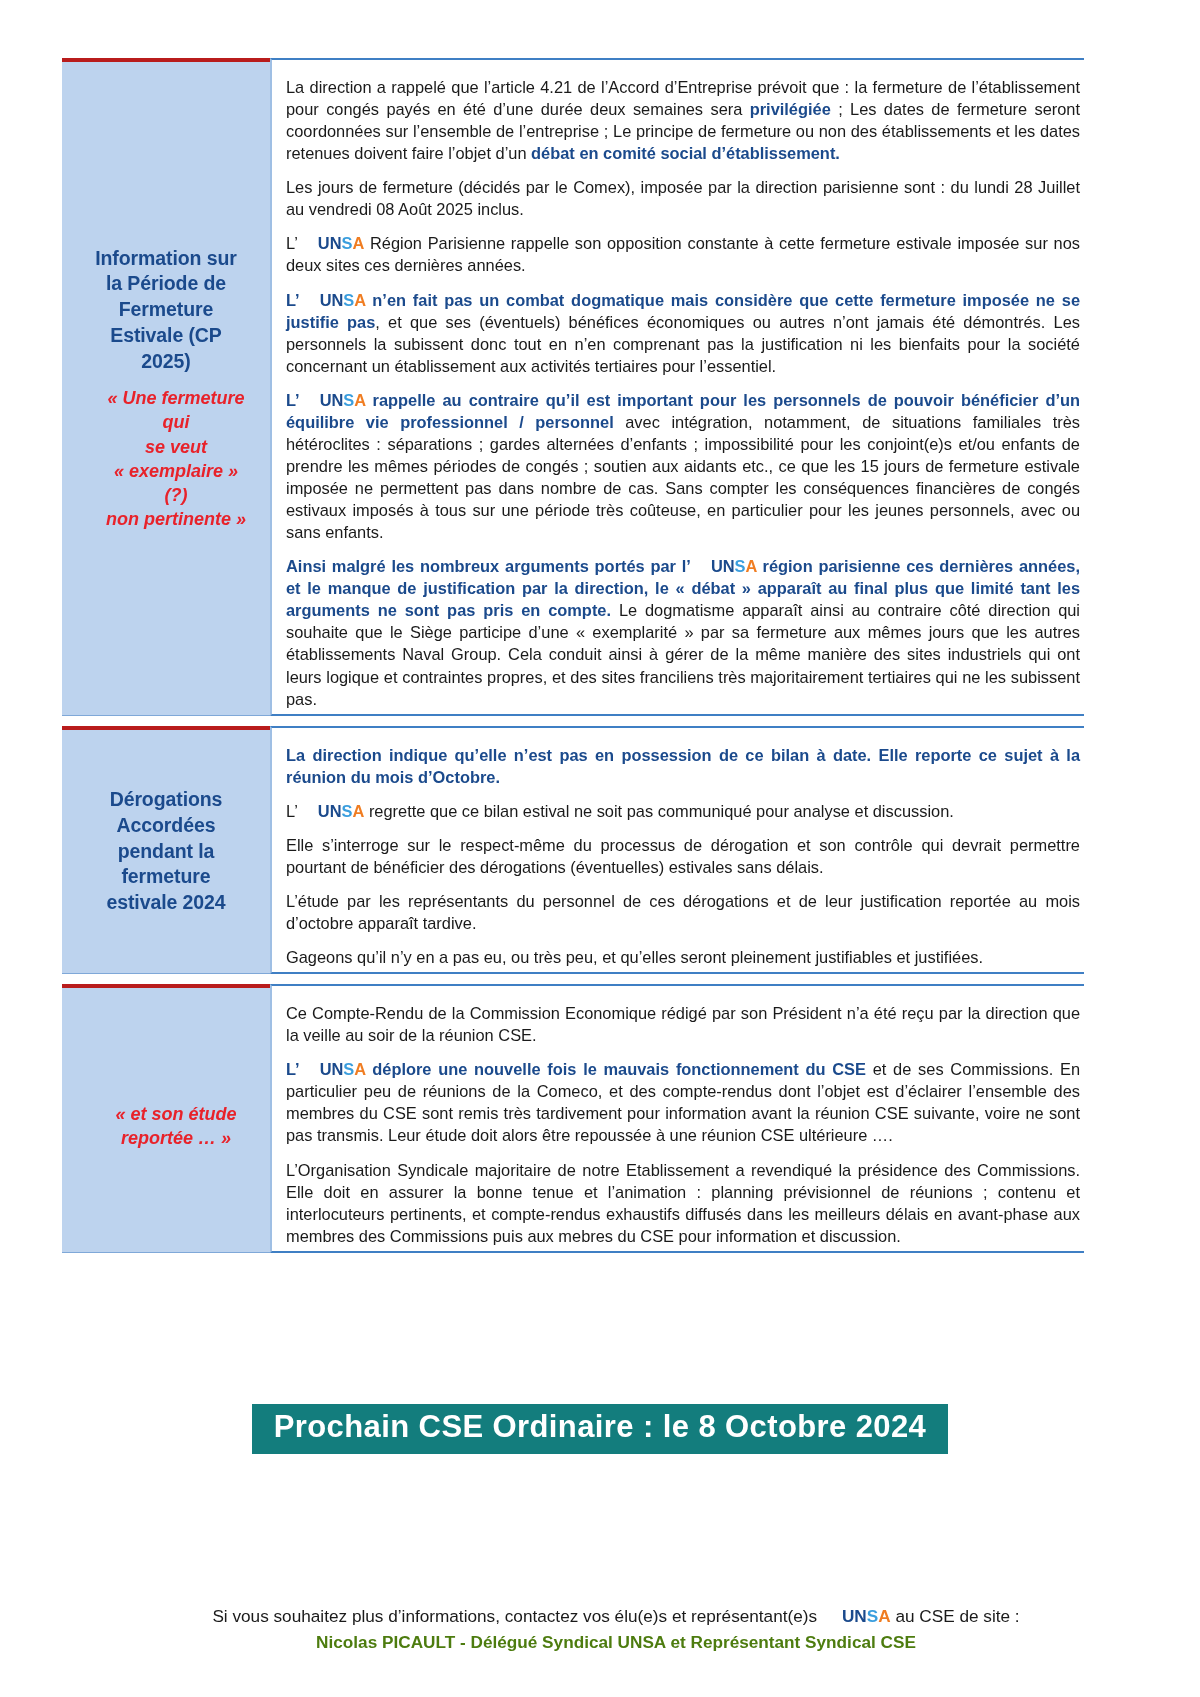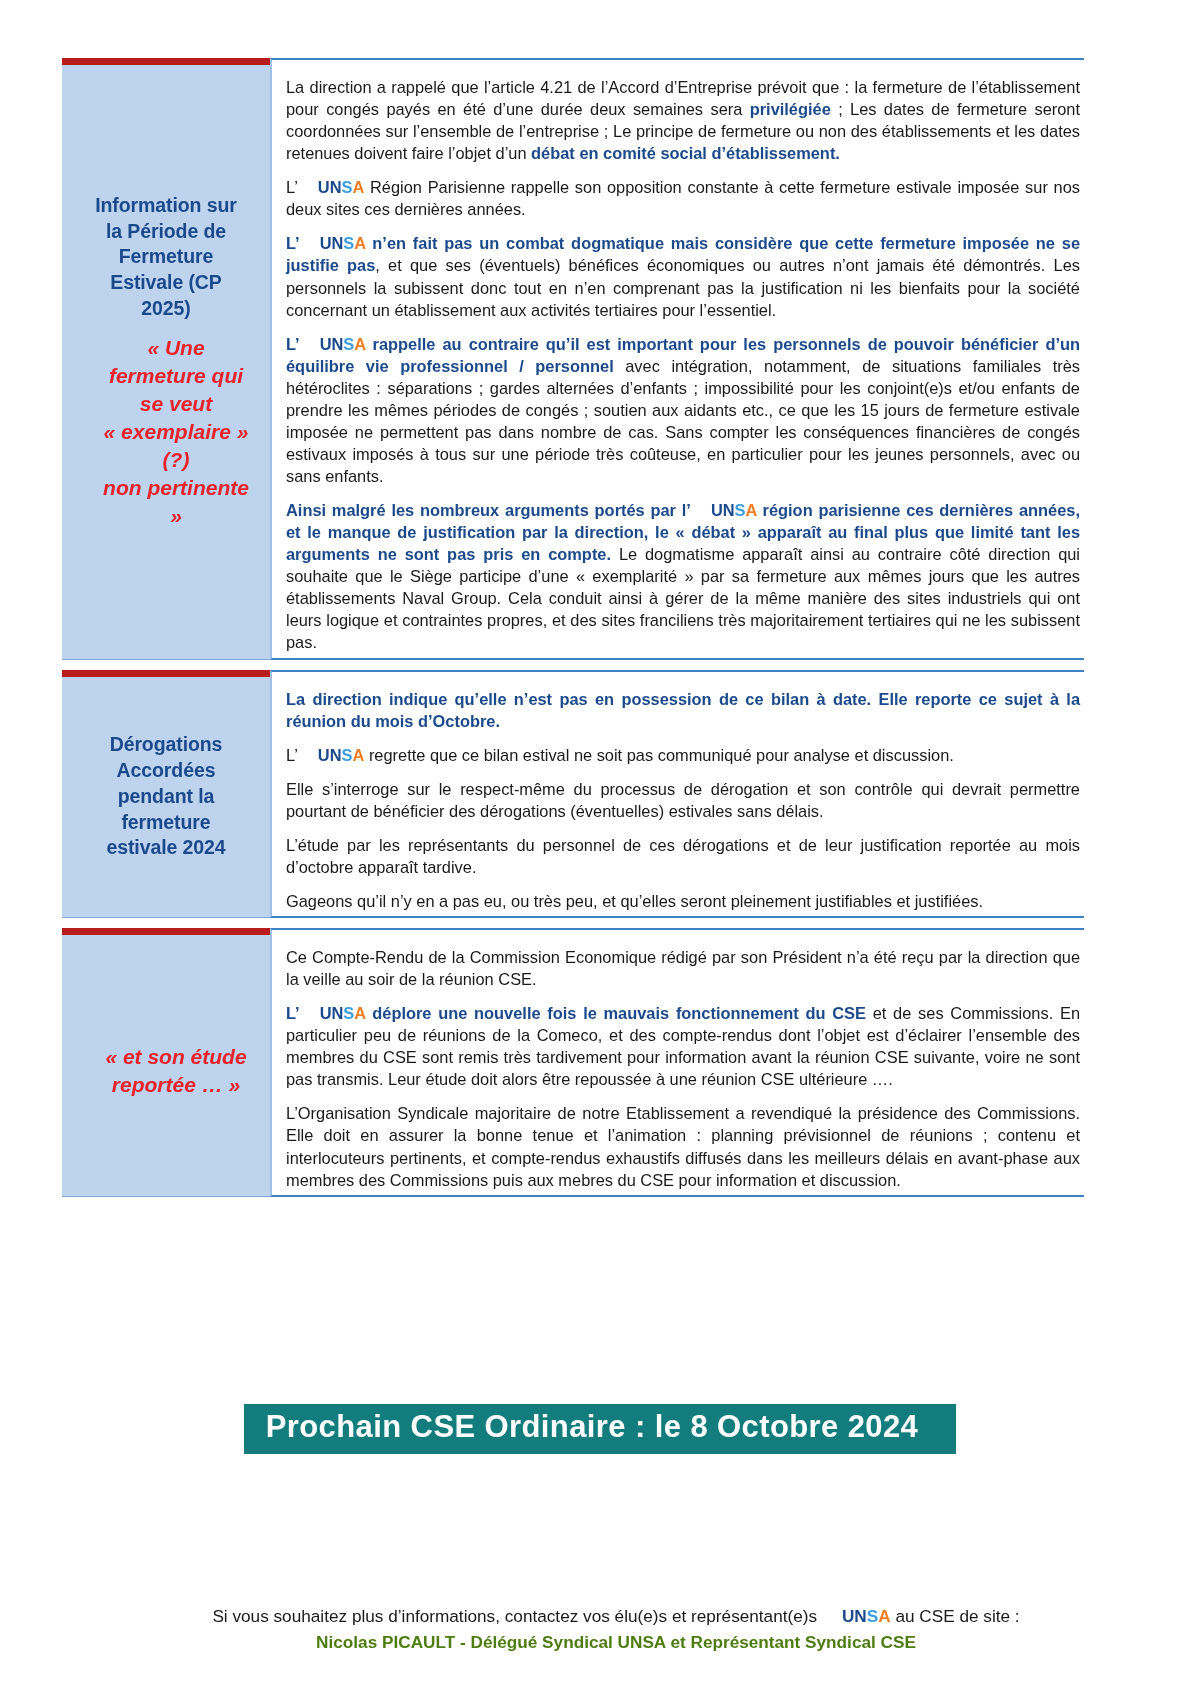--- a/index.html
+++ b/index.html
@@ -40,37 +40,37 @@
     width: 208px;
     flex: 0 0 208px;
     background: #bdd3ee;
     display: flex;
     flex-direction: column;
     align-items: center;
     justify-content: center;
     text-align: center;
     padding: 8px 18px;
     box-sizing: border-box;
-    border-top: 7px solid #b91c1c;
+    border-top: 4px solid #b91c1c;
     border-bottom: 1px solid #7fa8d8;
   }
 
   .label-title {
     color: #1b4a8c;
     font-weight: bold;
     font-size: 19.5px;
     line-height: 1.32;
     letter-spacing: -0.1px;
   }
 
   .label-sub {
     color: #e8222a;
     font-style: italic;
     font-weight: bold;
-    font-size: 21px;
+    font-size: 18px;
     line-height: 1.34;
     margin-top: 12px;
     margin-left: 20px;
   }
 
   .body-cell {
     flex: 1 1 auto;
     padding: 4px 4px 4px 14px;
     box-sizing: border-box;
     border-top: 2px solid #3f7fc4;
@@ -109,21 +109,21 @@
     width: 1200px;
     text-align: center;
   }
   .banner {
     display: inline-block;
     background: #137d7d;
     color: #ffffff;
     font-size: 31px;
     font-weight: bold;
     letter-spacing: 0.4px;
-    padding: 6px 38px 9px 22px;
+    padding: 6px 22px 9px 22px;
     line-height: 1.12;
   }
 
   
   .footer {
     position: absolute;
     left: 16px;
     top: 1604px;
     width: 1200px;
     text-align: center;
@@ -146,20 +146,21 @@
 <div class="page">
 
   <div class="sections">
       <div class="section-row">
         <div class="label-cell">
           <div class="label-title">Information sur<br>la Période de<br>Fermeture<br>Estivale (CP<br>2025)</div>
           <div class="label-sub">« Une fermeture qui<br>se veut<br>« exemplaire » (?)<br>non pertinente »</div>
         </div>
         <div class="body-cell">
           <p><span>La direction a rappelé que l’article 4.21 de l’Accord d’Entreprise prévoit que : la fermeture de l’établissement pour congés payés en été d’une durée deux semaines sera </span><span class="b-blue">privilégiée</span><span> ; Les dates de fermeture seront coordonnées sur l’ensemble de l’entreprise ; Le principe de fermeture ou non des établissements et les dates retenues doivent faire l’objet d’un </span><span class="b-blue">débat en comité social d’établissement.</span></p>
+          <p><span>Les jours de fermeture (décidés par le Comex), imposée par la direction parisienne sont : du lundi 28 Juillet au vendredi 08 Août 2025 inclus.</span></p>
           <p><span>L’</span><span class="unsa"><span class="u-un">UN</span><span class="u-s">S</span><span class="u-a">A</span></span><span> Région Parisienne rappelle son opposition constante à cette fermeture estivale imposée sur nos deux sites ces dernières années.</span></p>
           <p><span class="b-blue">L’</span><span class="unsa"><span class="u-un">UN</span><span class="u-s">S</span><span class="u-a">A</span></span><span class="b-blue"> n’en fait pas un combat dogmatique mais considère que cette fermeture imposée ne se justifie pas</span><span>, et que ses (éventuels) bénéfices économiques ou autres n’ont jamais été démontrés. Les personnels la subissent donc tout en n’en comprenant pas la justification ni les bienfaits pour la société concernant un établissement aux activités tertiaires pour l’essentiel.</span></p>
           <p><span class="b-blue">L’</span><span class="unsa"><span class="u-un">UN</span><span class="u-s">S</span><span class="u-a">A</span></span><span class="b-blue"> rappelle au contraire qu’il est important pour les personnels de pouvoir bénéficier d’un équilibre vie professionnel / personnel</span><span> avec intégration, notamment, de situations familiales très hétéroclites : séparations ; gardes alternées d’enfants ; impossibilité pour les conjoint(e)s  et/ou enfants de prendre les mêmes périodes de congés ; soutien aux aidants etc., ce que les 15 jours de fermeture estivale imposée ne permettent pas dans nombre de cas. Sans compter les conséquences financières de congés estivaux imposés à tous sur une période très coûteuse, en particulier pour les jeunes personnels, avec ou sans enfants.</span></p>
           <p><span class="b-blue">Ainsi malgré les nombreux arguments portés par l’</span><span class="unsa"><span class="u-un">UN</span><span class="u-s">S</span><span class="u-a">A</span></span><span class="b-blue"> région parisienne ces dernières années, et le manque de justification par la direction, le « débat » apparaît au final plus que limité tant les arguments ne sont pas pris en compte.</span><span> Le dogmatisme apparaît ainsi au contraire côté direction qui souhaite que le Siège participe d’une « exemplarité » par sa fermeture aux mêmes jours que les autres établissements Naval Group. Cela conduit ainsi à gérer de la même manière des sites industriels qui ont leurs logique et contraintes propres, et des sites franciliens très majoritairement tertiaires qui ne les subissent pas.</span></p>
         </div>
       </div>
       <div class="section-row">
         <div class="label-cell">
           <div class="label-title">Dérogations<br>Accordées<br>pendant la<br>fermeture<br>estivale 2024</div>
         </div>

